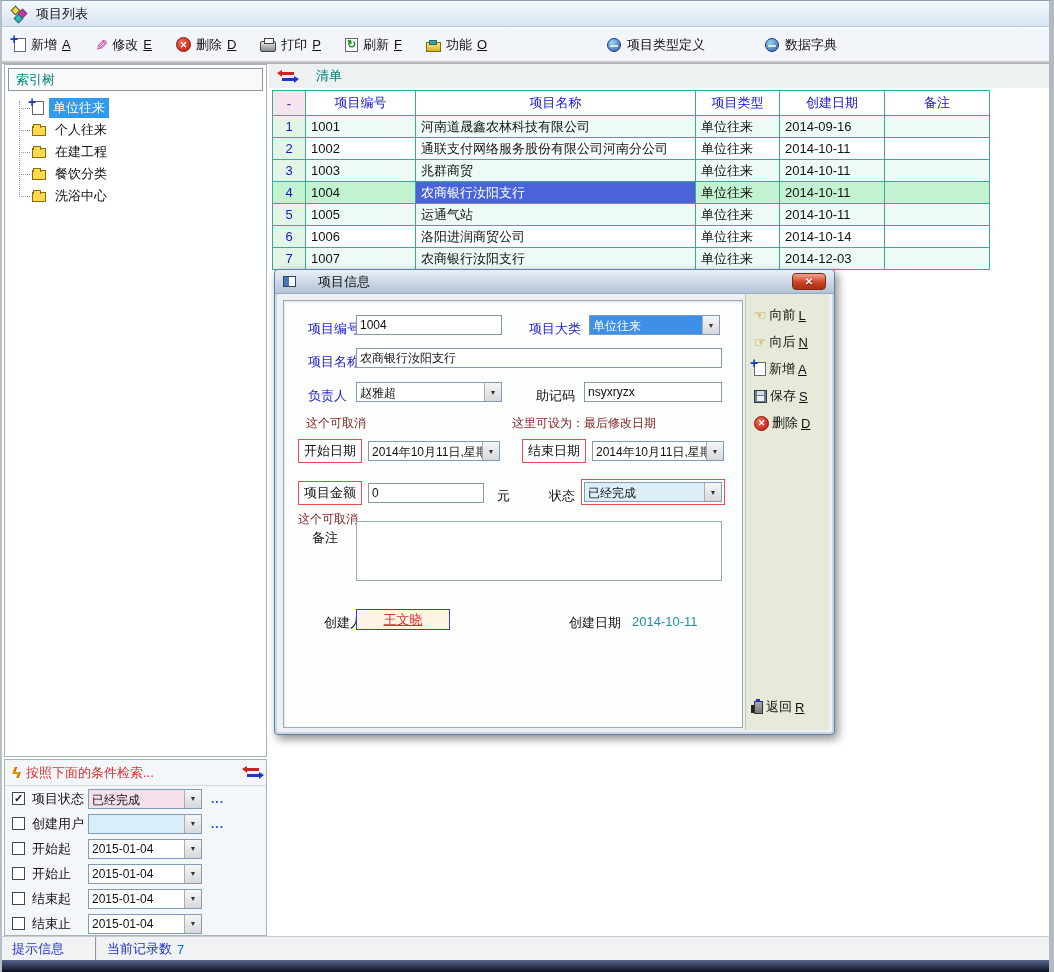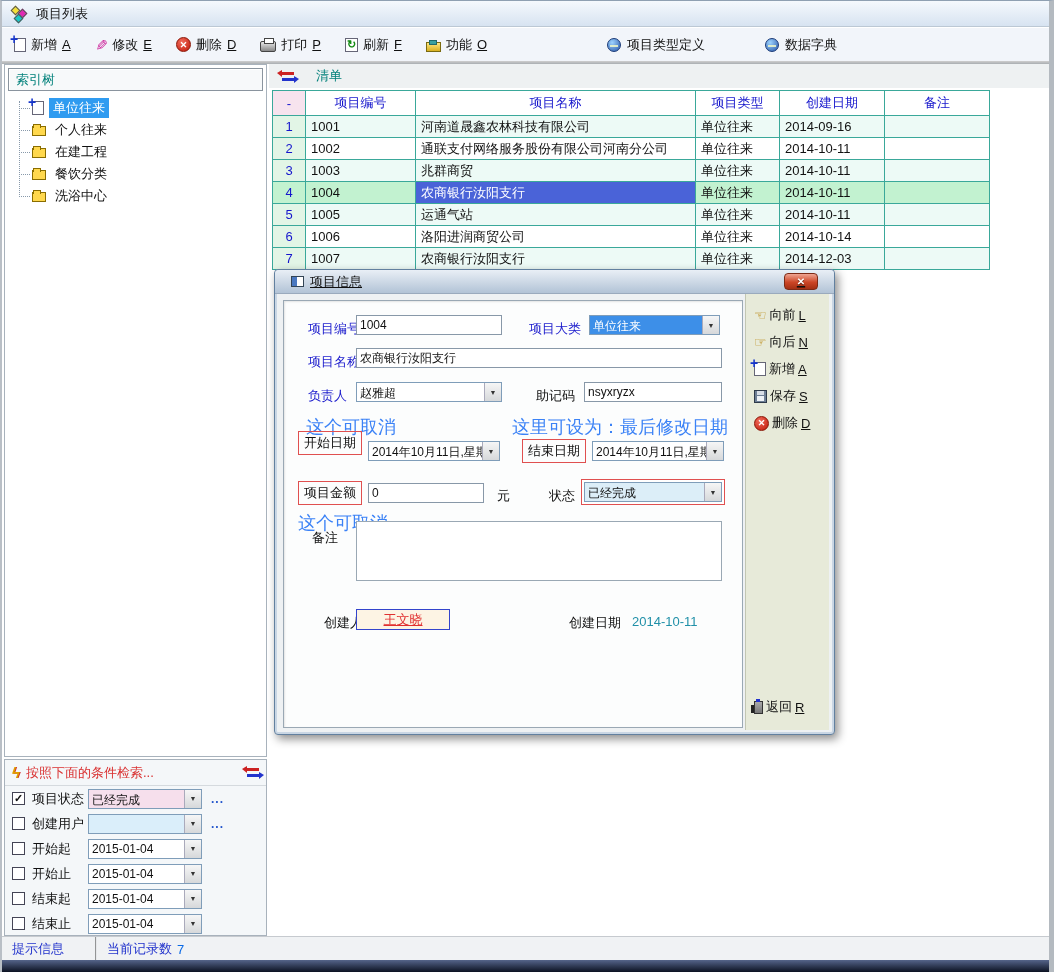--- a/index.html
+++ b/index.html
@@ -113,38 +113,38 @@
   .hrow .hfirst { background:#f7e3ee; }
   .ncell { background:#e2f5e6; justify-content:center; color:#1515cc; }
   .odd .dcell { background:#edfaf6; }
   .selrow .cell { background:#c2f2d0; }
   .selrow .ncell { background:#c2f2d0; }
   .selrow .namecell { background:#4a63d8; color:#fff; }
 
   
   .dialog { position:absolute; left:272px; top:268px; width:561px; height:466px; background:#eef1f3;
     border:1px solid #62809f; border-radius:4px; box-shadow:inset 0 0 0 2px #c9d6e4, 3px 4px 10px rgba(0,0,0,.45); }
-  .dlg-title { height:24px; background:linear-gradient(#e9eff6,#b2c3d6); display:flex; align-items:center; gap:6px;
-    padding:0 16px; font-size:13px; color:#111; border-bottom:1px solid #9aaabd; border-radius:4px 4px 0 0;text-decoration:underline; }
+  .dlg-title { height:24px; background:linear-gradient(#e9eff6,#b2c3d6); display:flex; align-items:center; gap:22px;
+    padding:0 8px; font-size:13px; color:#111; border-bottom:1px solid #9aaabd; border-radius:4px 4px 0 0; }
   .dlg-close { margin-left:auto; width:34px; height:17px; border:1px solid #7c2a16; border-radius:4px;
     background:linear-gradient(#efa492,#cc4526 55%,#a42f14); color:#fff; font-size:10px; font-weight:bold;
     display:flex; align-items:center; justify-content:center; text-shadow:0 1px 1px #5a1808; }
   .dlg-body { position:absolute; left:0; top:24px; right:0; bottom:0; }
   .dlg-fields { position:absolute; left:8px; top:6px; width:460px; height:428px; background:#fcfdfd;
     border:1px solid #9aa8b4; box-shadow:inset 1px 1px 2px rgba(0,0,0,.10); }
   .dlg-side { position:absolute; left:470px; top:0; width:84px; height:436px; background:#e7ead9;
     border-left:1px solid #c2c6b2; display:flex; flex-direction:column; align-items:flex-start;
     gap:9px; padding:12px 0 0 8px; font-size:13px; color:#111; }
   .sbtn { display:flex; align-items:center; gap:3px; cursor:default; }
   .sbtn-return { margin-top:auto; margin-bottom:14px; }
   .f-abs { position:absolute; font-size:13px; }
   .lbl-blue { color:#1a1acc; }
   .lbl-black { color:#111; }
   .redbox { border:1px solid #e05050; padding:2px 5px; color:#111; background:transparent; }
-  .rednote { color:#3b82f6; font-size:18px;text-align:right; }
+  .rednote { color:#7f1d1d; font-size:12px;text-align:right; }
   .tbox { border:1px solid #8898a8; background:#fff; height:20px; font-size:12px; padding:0 3px;
     font-family:"Liberation Sans",sans-serif; color:#111; }
   .combo .val.hl { background:#3d8fe8; color:#fff; }
   .combo .val.sblue { background:#dceef8; }
   .redwrap { border:1px solid #e05050; padding:2px; display:inline-block; background:#fff; }
   .remark-box { border:1px solid #9aa8b4; background:#fff; width:366px; height:60px; font-size:12px;
     font-family:"Liberation Sans",sans-serif; resize:none; }
   .creator-box { border:1px solid #3344cc; background:#fdf4e4; width:94px; height:21px;
     display:flex; align-items:center; justify-content:center; color:#e03030; font-size:13px; text-decoration:underline; }
   .teal-val { color:#2090a8; }
@@ -333,21 +333,21 @@
         <div class="combo f-abs" style="left:72px; top:81px; width:146px;">
           <span class="val">赵雅超</span>
           <span class="btn">▼</span>
         </div>
         <span class="f-abs lbl-black" style="left:252px; top:86px;">助记码</span>
         <input class="tbox f-abs" style="left: 300px; top: 81px; width: 138px;" value="nsyxryzx">
 
         <span class="f-abs rednote" style="left:22px; top:114px;">这个可取消</span>
         <span class="f-abs rednote" style="left:228px; top:114px;">这里可设为：最后修改日期</span>
 
-        <span class="f-abs redbox" style="left:14px; top:130px;">开始日期</span>
+        <span class="f-abs redbox" style="left:14px; top:138px;">开始日期</span>
         <div class="combo f-abs" style="left:84px; top:140px; width:132px;">
           <span class="val">2014年10月11日,星期</span>
           <span class="btn">▼</span>
         </div>
         <span class="f-abs redbox" style="left:238px; top:138px;">结束日期</span>
         <div class="combo f-abs" style="left:308px; top:140px; width:132px;">
           <span class="val">2014年10月11日,星期</span>
           <span class="btn">▼</span>
         </div>
 

